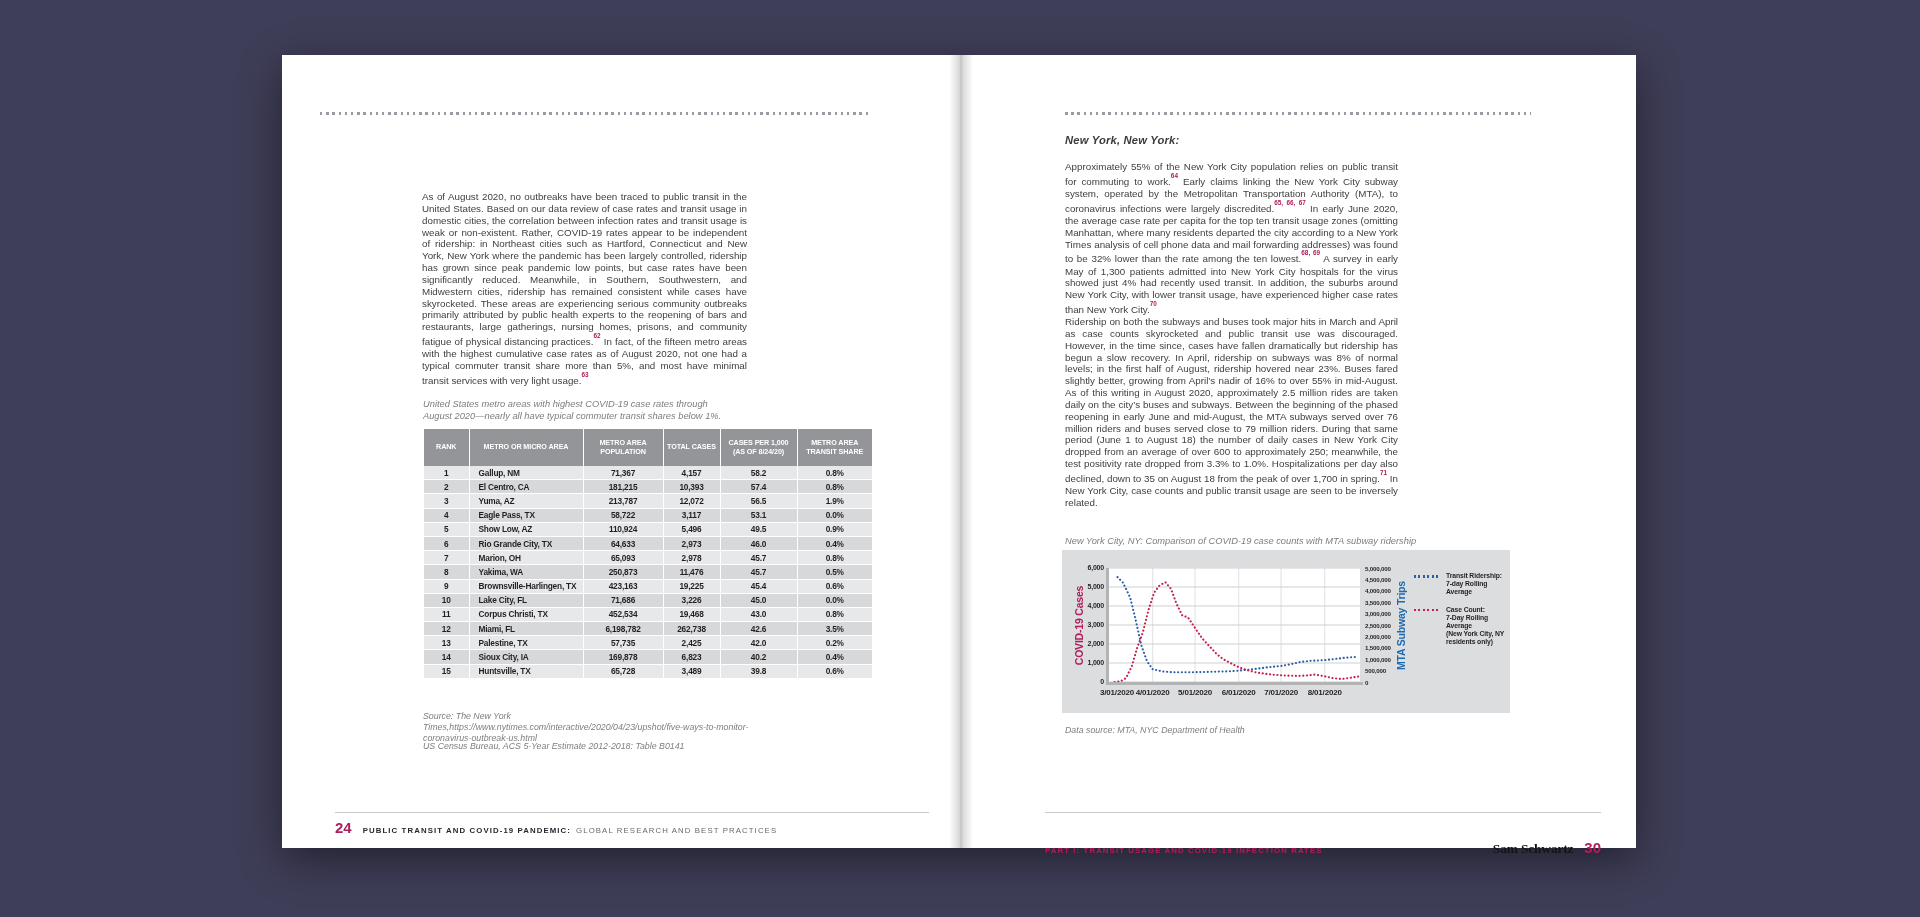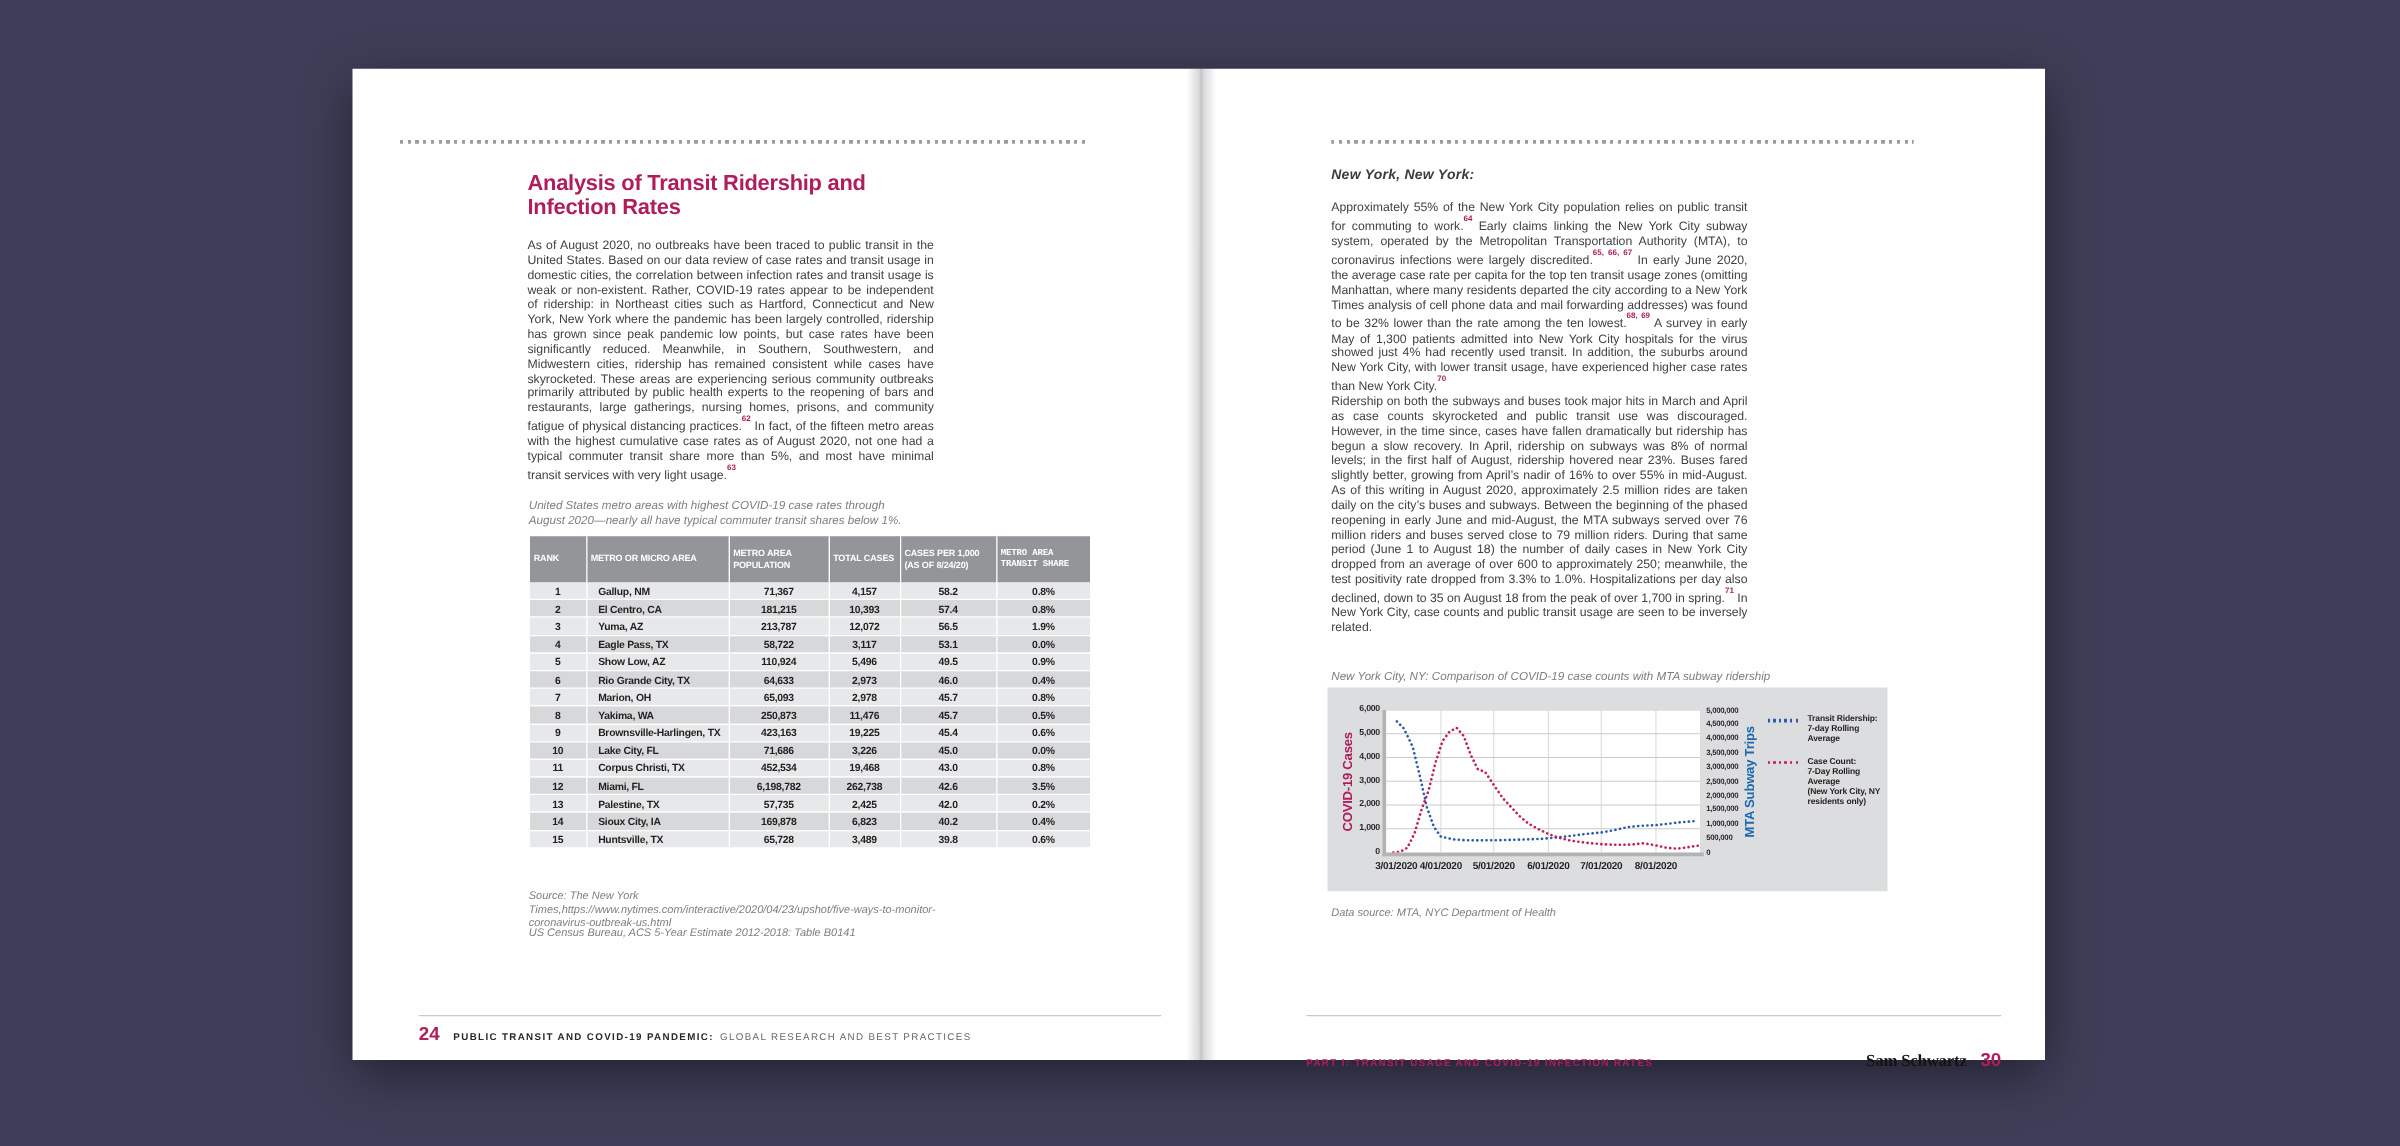--- a/index.html
+++ b/index.html
@@ -16,23 +16,23 @@
   .dots{height:3px;background:repeating-linear-gradient(90deg,#9a9ba3 0 2.5px,transparent 2.5px 6.2px);}
   .doc-title{font-size:17.5px;font-weight:bold;color:#b01d5c;letter-spacing:-0.2px;line-height:19px;}
   .body-text{font-size:9.8px;line-height:11.85px;color:#414042;text-align:justify;}
   .body-text sup{color:#b01d5c;font-size:6.4px;position:relative;top:-3px;font-weight:bold;}
   .caption{font-style:italic;font-size:9.3px;line-height:12px;color:#7d7e81;}
   .heading-italic{font-style:italic;font-weight:bold;font-size:11.2px;color:#3c3c3e;letter-spacing:0.2px;}
 
   
   #metro-table{border-collapse:collapse;table-layout:fixed;width:448px;}
   #metro-table th{background:#939598;color:#ffffff;font-size:7.2px;font-weight:bold;line-height:8.4px;
-      text-align:left;vertical-align:middle;height:33px;padding:2px 3px;letter-spacing:-0.1px;
+      text-align:center;vertical-align:middle;height:33px;padding:2px 3px;letter-spacing:-0.1px;
       border-right:1.5px solid #fff;}
-  #metro-table th:last-child{border-right:none;font-family:Liberation Mono, monospace;}
+  #metro-table th:last-child{border-right:none;}
   #metro-table td{font-size:8.3px;font-weight:bold;color:#231f20;height:13.2px;letter-spacing:-0.2px;
       text-align:center;vertical-align:middle;border-bottom:1.5px solid #ffffff;border-right:1.5px solid #ffffff;padding:0 3px;}
   #metro-table td:last-child{border-right:none;margin-left:16px;}
   #metro-table tbody tr:nth-child(odd) td{background:#e7e8e9;}
   #metro-table tbody tr:nth-child(even) td{background:#d7d8da;}
   #metro-table td.c1{text-align:left;padding-left:9px;}
 
   .rule{height:1.2px;background:#c8c9cb;}
   .footer-row{display:flex;align-items:baseline;gap:11px;}
   .page-num{color:#b01d5c;font-weight:bold;font-size:15px;}
@@ -58,24 +58,20 @@
   .legend-text{margin-left:6px;font-size:6.8px;font-weight:bold;line-height:8.2px;color:#231f20;letter-spacing:-0.1px;}
 </style>
 </head>
 <body>
 
 <div class="spread">
 
   <div class="page page-left">
     <div class="abs dots" style="left:38px;top:57px;width:552px;"></div>
 
-    <div class="abs doc-title" style="left:140px;top:82px;width:340px;">
-      <div>Analysis of Transit Ridership and</div>
-      <div>Infection Rates</div>
-    </div>
 
     <div class="abs body-text" style="left:140px;top:136px;width:325px;">As of August 2020, no outbreaks have been traced to public transit in the United States. Based on our data review of case rates and transit usage in domestic cities, the correlation between infection rates and transit usage is weak or non-existent. Rather, COVID-19 rates appear to be independent of ridership: in Northeast cities such as Hartford, Connecticut and New York, New York where the pandemic has been largely controlled, ridership has grown since peak pandemic low points, but case rates have been significantly reduced. Meanwhile, in Southern, Southwestern, and Midwestern cities, ridership has remained consistent while cases have skyrocketed. These areas are experiencing serious community outbreaks primarily attributed by public health experts to the reopening of bars and restaurants, large gatherings, nursing homes, prisons, and community fatigue of physical distancing practices.<sup>62</sup> In fact, of the fifteen metro areas with the highest cumulative case rates as of August 2020, not one had a typical commuter transit share more than 5%, and most have minimal transit services with very light usage.<sup>63</sup></div>
 
     <div class="abs caption" style="left:141px;top:343px;width:312px;">United States metro areas with highest COVID-19 case rates through August 2020—nearly all have typical commuter transit shares below 1%.</div>
 
     <table id="metro-table" class="abs" style="left:142px;top:374px;">
       <colgroup>
         <col style="width:45px">
           <col style="width:114px">
           <col style="width:80px">

